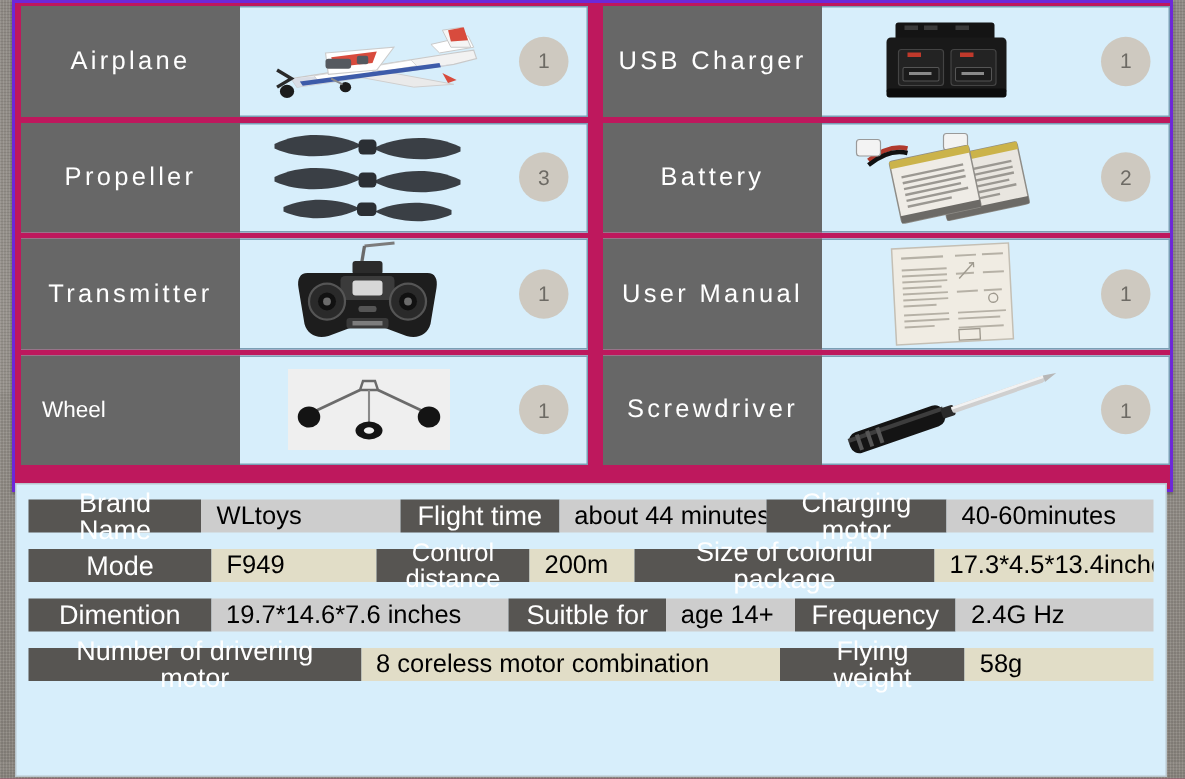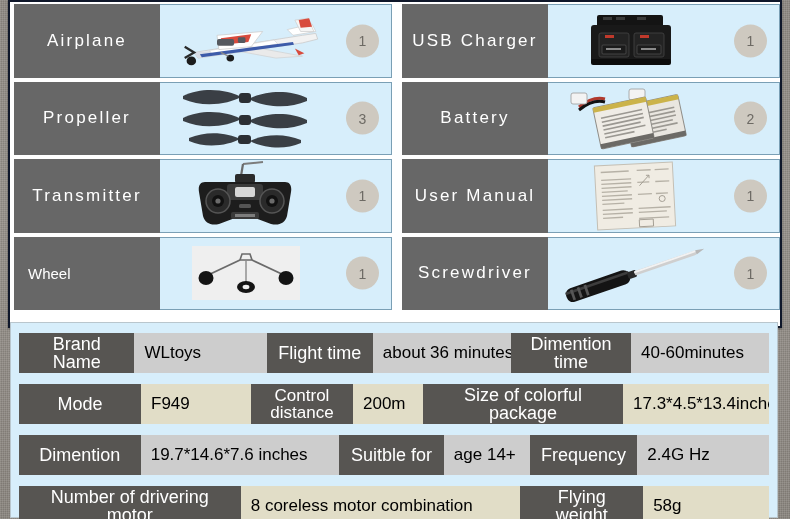--- a/index.html
+++ b/index.html
@@ -15,22 +15,22 @@
       repeating-linear-gradient(0deg, rgba(255,255,255,0.05) 0px, rgba(255,255,255,0.05) 1px, rgba(0,0,0,0.045) 1px, rgba(0,0,0,0.045) 2px),
       repeating-linear-gradient(90deg, rgba(255,255,255,0.06) 0px, rgba(255,255,255,0.06) 1px, rgba(0,0,0,0.05) 1px, rgba(0,0,0,0.05) 2px),
       linear-gradient(180deg, #8f8a84 0%, #97928c 40%, #8b867f 100%);
   }
 
   
   #parts-panel {
     position: absolute;
     left: 8px; top: 0px;
     width: 774px; height: 328px;
-    background: #ffffff;
-    border: 2px solid #0f172a;
+    background: #be185d;
+    border: 2px solid #6d28d9;
     box-sizing: border-box;
     box-shadow: 0 1px 2px rgba(0,0,0,0.35);
   }
   .parts-grid {
     position: absolute;
     left: 4px; top: 2px;
     width: 766px; height: 306px;
     display: grid;
     grid-template-columns: 1fr 1fr;
     grid-template-rows: repeat(4, 1fr);
@@ -93,21 +93,21 @@
     left: 10px; top: 322px;
     width: 768px; height: 196px;
     background: #d7eefb;
     border: 1px solid #b9c6cd;
     box-sizing: border-box;
     padding: 10px 8px 6px 8px;
   }
   .spec-row {
     display: flex;
     align-items: stretch;
-    height: 40px;
+    height: 22px;
     margin-bottom: 11px;
   }
   .spec-row:last-child { margin-bottom: 0; }
   .spec-row.gray  .val { background: #cdcdcd; }
   .spec-row.beige .val { background: #e1ddc7; text-align: right; }
   .lab {
     background: #575552;
     color: #ffffff;
     display: flex; align-items: center; justify-content: center;
     font-size: 18px;
@@ -370,22 +370,22 @@
 
   </div>
 </div>
 
 <div id="spec-panel">
 
   <div class="spec-row gray">
     <div class="lab" style="width:122px">Brand Name</div>
     <div class="val" style="width:140px">WLtoys</div>
     <div class="lab" style="width:112px">Flight time</div>
-    <div class="val" style="width:146px">about 36 minutes</div>
-    <div class="lab" style="width:127px">Dimention time</div>
+    <div class="val" style="width:146px">about 44 minutes</div>
+    <div class="lab" style="width:127px">Charging motor</div>
     <div class="val" style="width:146px">40-60minutes</div>
   </div>
 
   <div class="spec-row beige">
     <div class="lab" style="width:122px">Mode</div>
     <div class="val" style="width:110px">F949</div>
     <div class="lab two" style="width:102px">Control
 distance</div>
     <div class="val" style="width:70px">200m</div>
     <div class="lab" style="width:200px">Size of colorful package</div>

